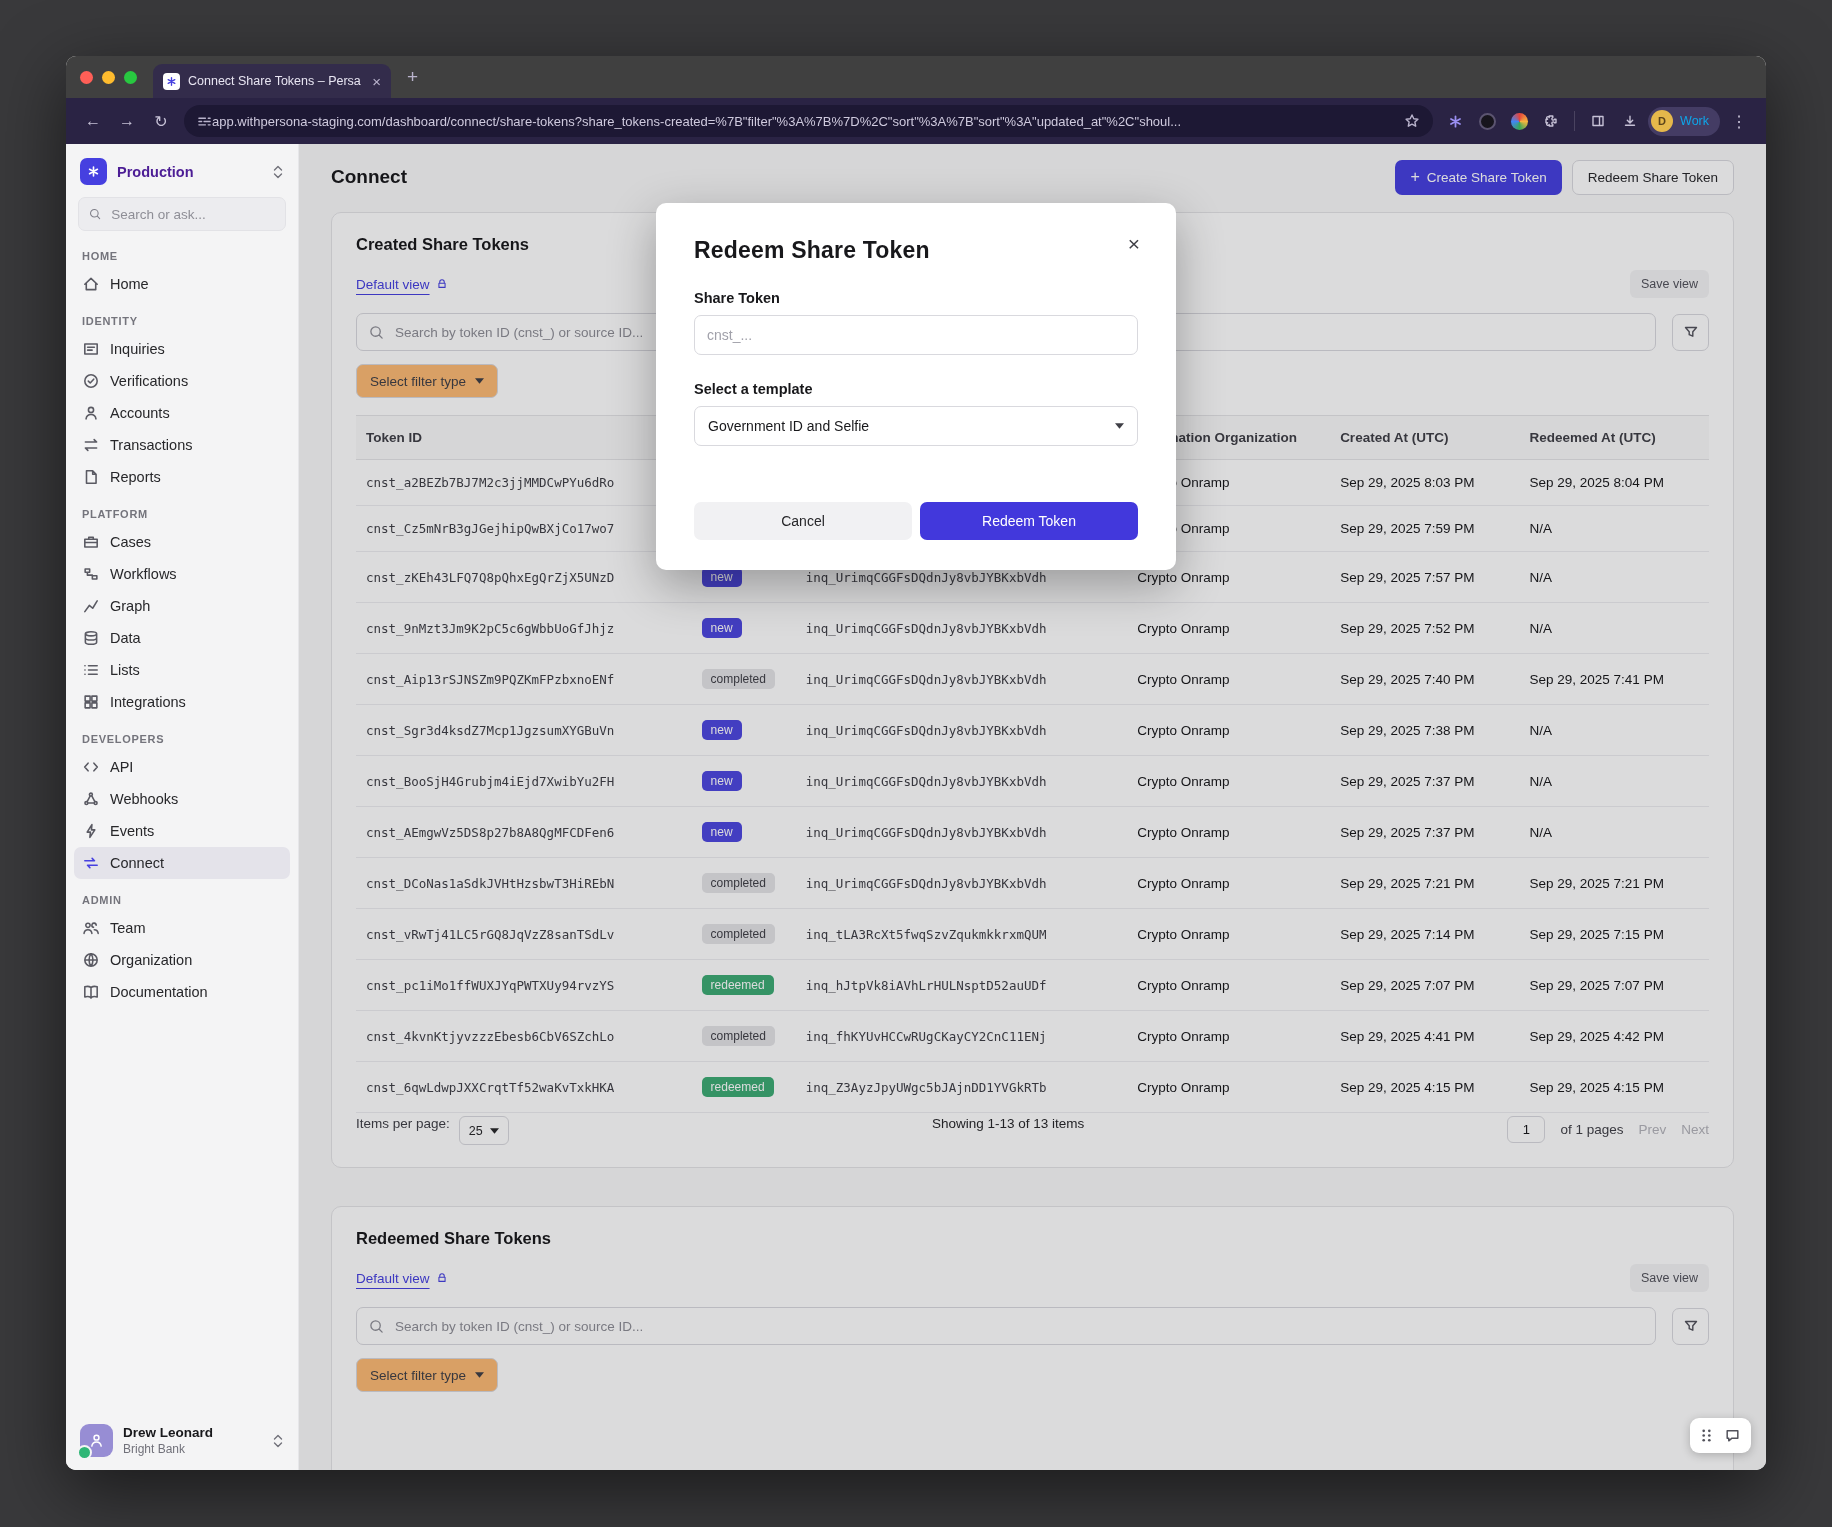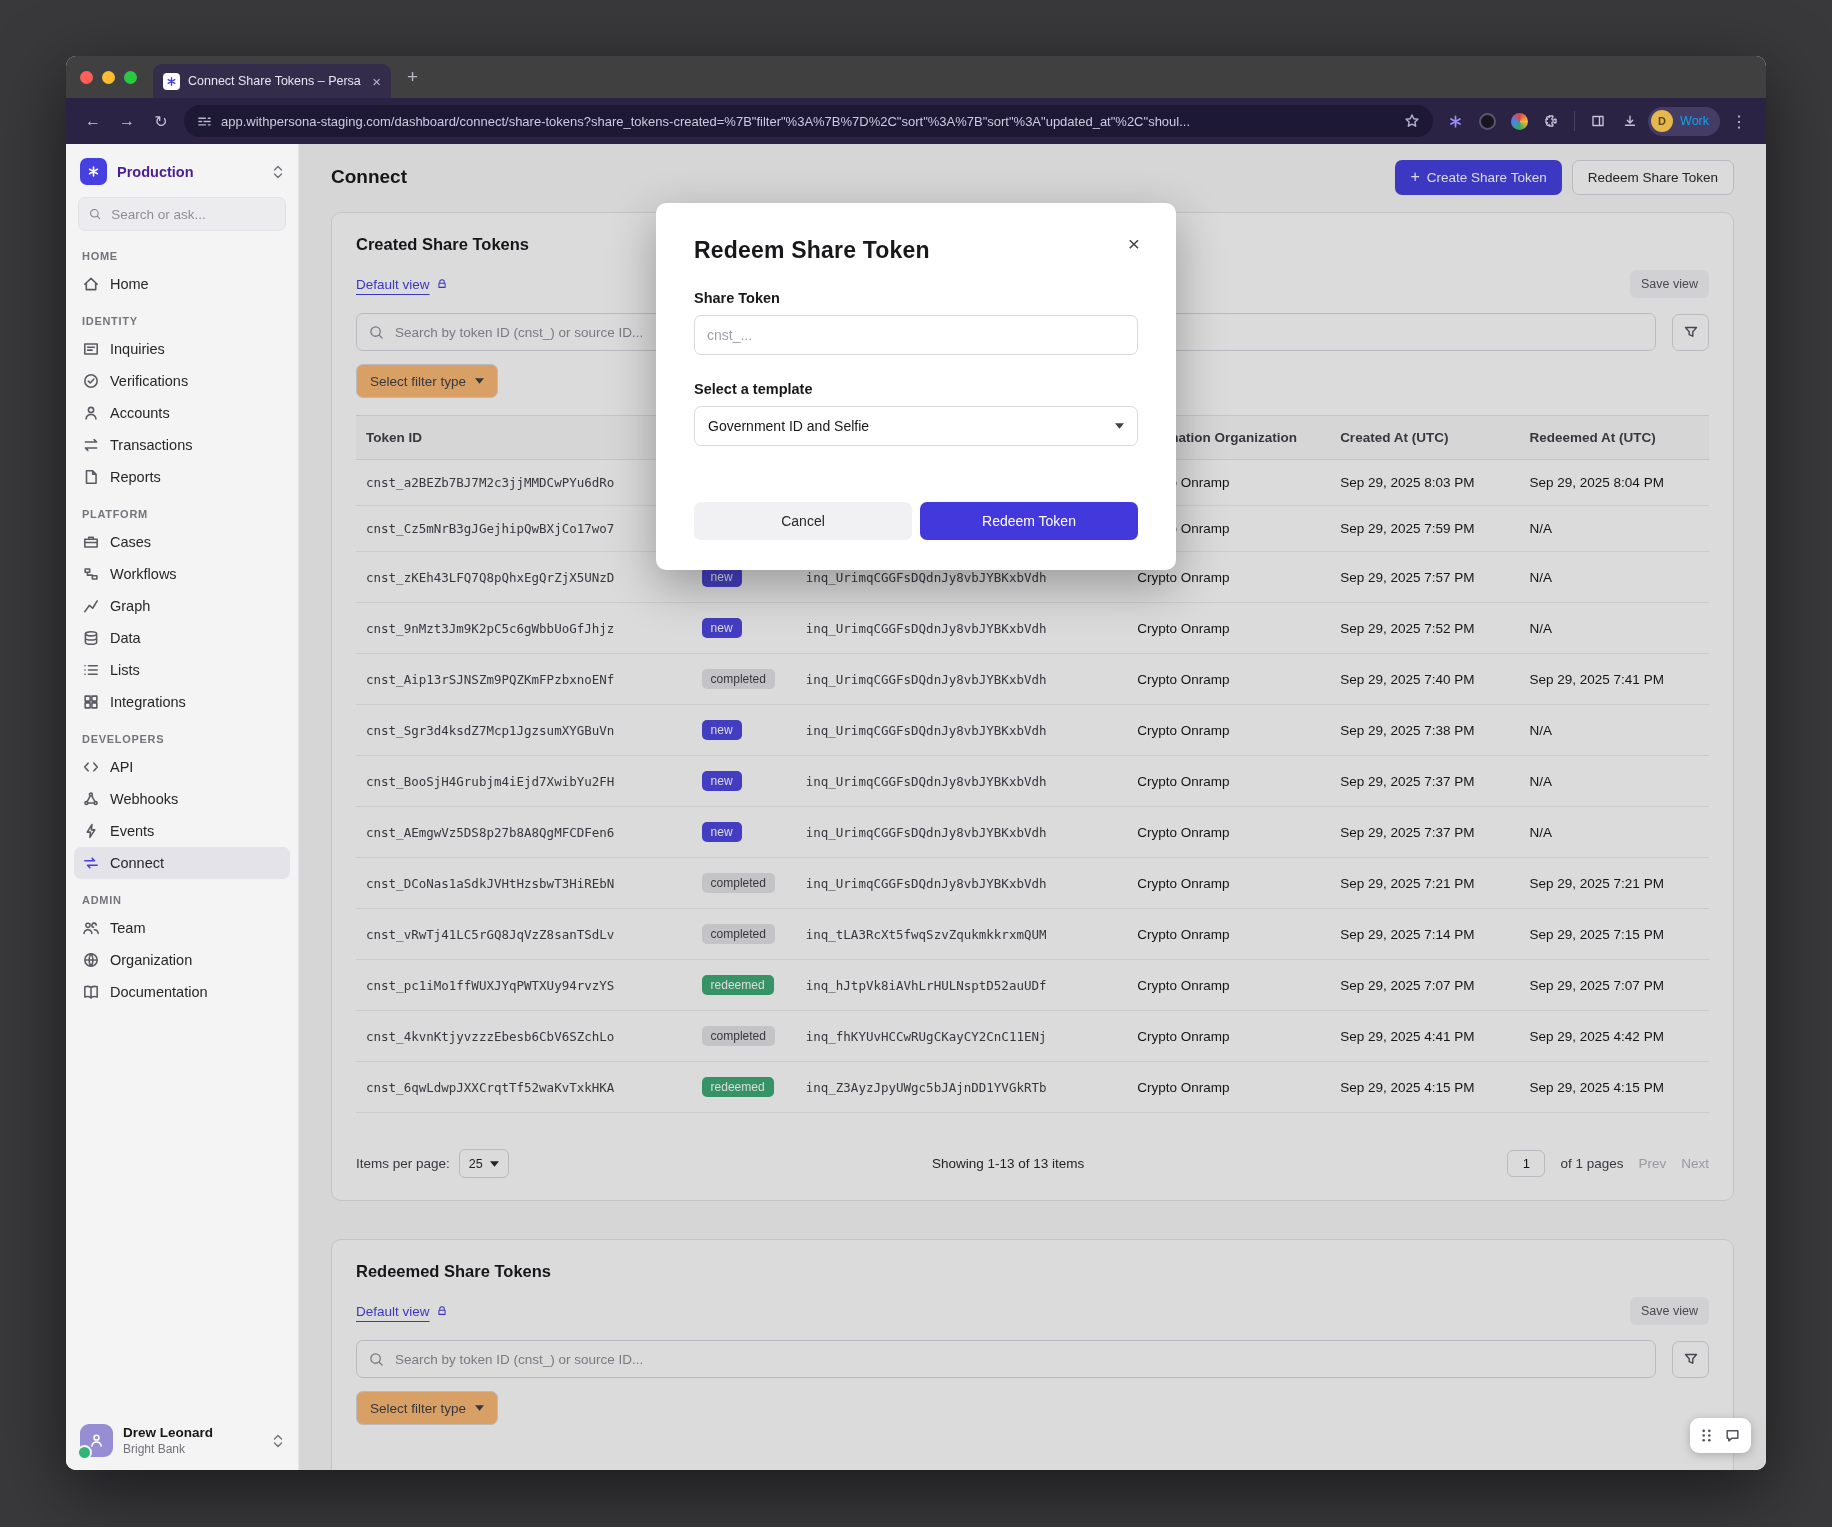--- a/index.html
+++ b/index.html
@@ -11,21 +11,21 @@
   .lights{display:flex;gap:9px;align-self:center;margin-right:8px}
   .light{width:13px;height:13px;border-radius:50%}
   .l-close{background:#ff5f57}.l-min{background:#febc2e}.l-max{background:#28c840}
   .tab{display:flex;align-items:center;gap:8px;width:218px;height:34px;background:#332c4b;border-radius:9px 9px 0 0;padding:0 10px;min-width:0}
   .favicon{width:17px;height:17px;border-radius:4px;background:#fff;display:flex;align-items:center;justify-content:center;color:#4640e0;flex:none}
   .tab-title{flex:1;font-size:12.5px;color:#e8e5f2;white-space:nowrap;overflow:hidden}
   .tab-close{color:#b9b3cc;font-size:15px;flex:none}
   .newtab{align-self:center;color:#b9b3cc;font-size:19px;padding:0 8px}
   .toolbar{height:46px;background:#2a2344;display:flex;align-items:center;gap:4px;padding:0 12px;flex:none}
   .tbtn{width:30px;height:30px;border-radius:50%;display:flex;align-items:center;justify-content:center;color:#c6c1d6;font-size:16px;flex:none}
-  .urlpill{flex:1;height:32px;background:#1d1834;border-radius:16px;display:flex;align-items:center;gap:9px;padding:0 13px;min-width:0;margin:0 4px}
+  .urlpill{flex:1;height:32px;background:#1d1834;border-radius:16px;display:flex;align-items:center;padding:0 13px;min-width:0;margin:0 4px}
   .url{flex:1;font-size:13px;color:#cfcade;white-space:nowrap;overflow:hidden;text-overflow:ellipsis}
   .ext{width:28px;height:28px;display:flex;align-items:center;justify-content:center;color:#c6c1d6;flex:none}
   .dot-dark{width:17px;height:17px;border-radius:50%;background:#17151d;border:2px solid #5b5470;box-sizing:border-box}
   .dot-color{width:17px;height:17px;border-radius:50%;background:conic-gradient(#e5443c,#f5b63f,#3aa757,#4285f4,#e5443c)}
   .vdiv{width:1px;height:20px;background:#4a4360;margin:0 5px;flex:none}
   .profile{display:flex;align-items:center;gap:7px;height:29px;background:#443c64;border-radius:15px;padding:0 11px 0 3px;flex:none}
   .pavatar{width:22px;height:22px;border-radius:50%;background:#e5b84b;color:#5a431a;font-size:11px;font-weight:bold;display:flex;align-items:center;justify-content:center}
   .plabel{font-size:12.5px;color:#0ea5e9}
 
   
@@ -77,21 +77,21 @@
 
   table{width:100%;border-collapse:collapse;margin-top:17px;table-layout:fixed}
   thead th{background:#fafafa;border-top:1px solid #e4e4e7;border-bottom:1px solid #e4e4e7;font-size:13.5px;font-weight:bold;color:#3f3f46;text-align:left;padding:14px 10px;white-space:nowrap;overflow:hidden}
   tbody td{border-bottom:1px solid #ededf0;padding:15px 10px;font-size:13.5px;color:#18181b;white-space:nowrap;overflow:hidden}
   td.mono{font-family:"DejaVu Sans Mono",monospace;font-size:12.5px;color:#3f3f46}
   .badge{display:inline-block;padding:3px 9px;border-radius:5px;font-size:12px;color:#fff}
   .b-new{background:#4d47e0}
   .b-completed{background:#e4e4e7;color:#3f3f46}
   .b-redeemed{background:#3cab74}
 
-  .pager{display:flex;align-items:center;margin-top:36px;font-size:13.5px;color:#3f3f46}
+  .pager{display:flex;align-items:flex-start;margin-top:3px;font-size:13.5px;color:#3f3f46}
   .ipp-chip{display:inline-flex;align-items:center;gap:7px;border:1px solid #d9d9de;border-radius:6px;height:27px;padding:0 9px;margin-left:9px;font-size:12.5px;color:#27272a}
   .pager-center{flex:1;text-align:center;color:#27272a}
   .pager-right{display:flex;align-items:center;gap:15px}
   .pageinput{width:38px;height:27px;border:1px solid #d9d9de;border-radius:6px;text-align:center;font-family:"Liberation Sans",sans-serif;font-size:13px;color:#18181b;box-sizing:border-box}
   .pager-dis{color:#b3b3ba}
 
   .dim{position:absolute;inset:0;background:rgba(12,12,18,.15);z-index:5}
 
   
   .modal{position:absolute;left:590px;top:147px;width:520px;background:#fff;border-radius:10px;box-shadow:0 16px 48px rgba(0,0,0,.30);z-index:10;padding:34px 38px 30px;box-sizing:border-box}

